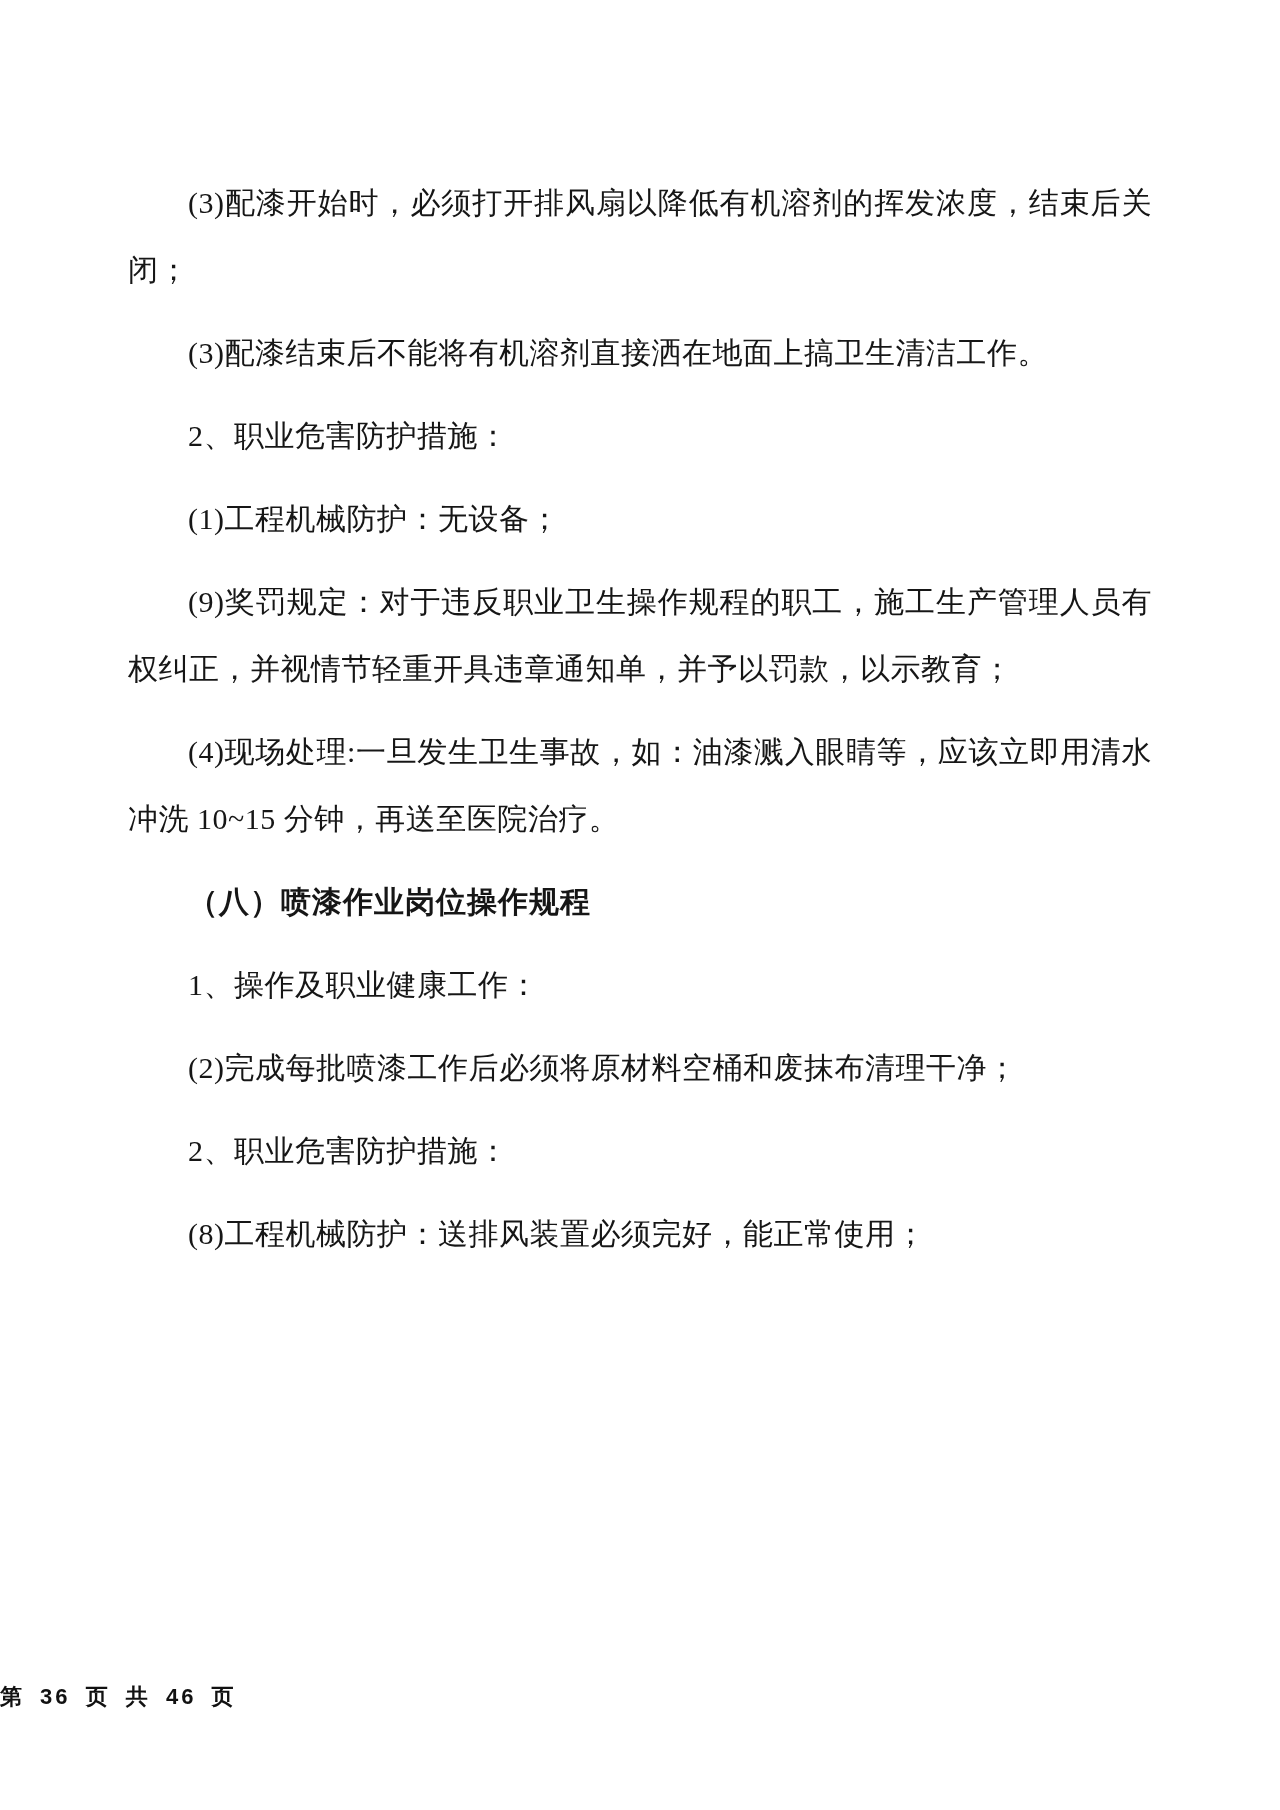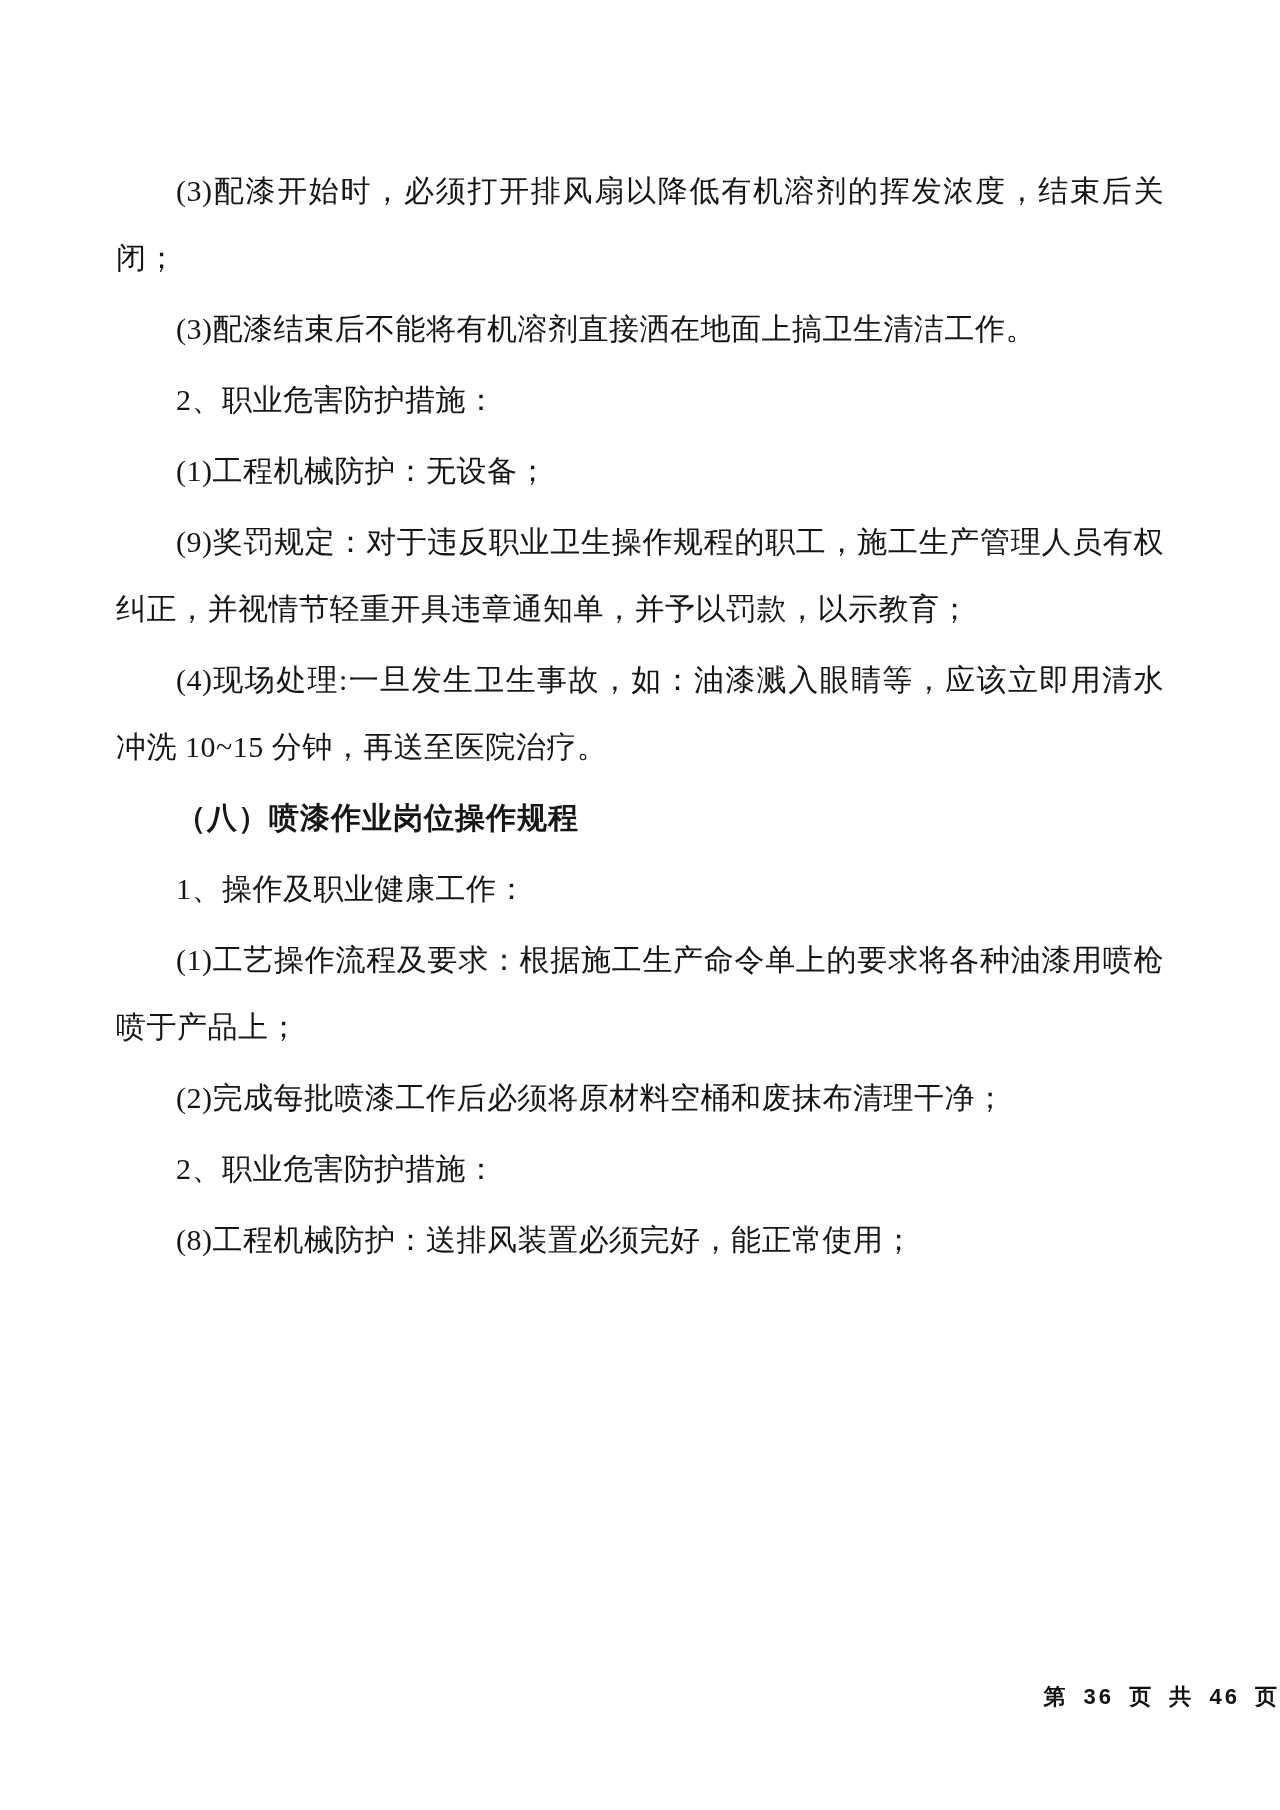--- a/index.html
+++ b/index.html
@@ -20,35 +20,35 @@
     left: 112px;
     width: 1056px;
     font-family: "Liberation Serif", "DejaVu Serif", serif;
     font-size: 30px;
     line-height: 67px;
     color: #161616;
     text-align: justify;
     letter-spacing: 0.5px;
   }
   .para {
-    margin: 4px;
+    margin: 16px;
     text-indent: 2em;
   }
   .para.heading {
     font-family: "Liberation Sans", "DejaVu Sans", sans-serif;
     font-weight: bold;
     font-size: 30px;
     letter-spacing: 1px;
   }
   .footer {
     position: absolute;
     left: 0;
     right: 0;
     bottom: 98px;
-    text-align: right;
+    text-align: left;
     font-family: "Liberation Sans", "DejaVu Sans", sans-serif;
     font-weight: bold;
     font-size: 22px;
     color: #111111;
     letter-spacing: 3px;
     word-spacing: 6px;
   }
 </style>
 </head>
 <body>
@@ -56,21 +56,20 @@
 <div class="page">
   <div class="content">
       <p class="para body">(3)配漆开始时，必须打开排风扇以降低有机溶剂的挥发浓度，结束后关闭；</p>
       <p class="para body">(3)配漆结束后不能将有机溶剂直接洒在地面上搞卫生清洁工作。</p>
       <p class="para body">2、职业危害防护措施：</p>
       <p class="para body">(1)工程机械防护：无设备；</p>
       <p class="para body">(9)奖罚规定：对于违反职业卫生操作规程的职工，施工生产管理人员有权纠正，并视情节轻重开具违章通知单，并予以罚款，以示教育；</p>
       <p class="para body">(4)现场处理:一旦发生卫生事故，如：油漆溅入眼睛等，应该立即用清水冲洗 10~15 分钟，再送至医院治疗。</p>
       <p class="para heading">（八）喷漆作业岗位操作规程</p>
       <p class="para body">1、操作及职业健康工作：</p>
-      <p class="para body">(1)工艺操作流程及要求：根据施工生产命令单上的要求将各种油漆用喷枪喷于产品上；</p>
       <p class="para body">(2)完成每批喷漆工作后必须将原材料空桶和废抹布清理干净；</p>
       <p class="para body">2、职业危害防护措施：</p>
       <p class="para body">(8)工程机械防护：送排风装置必须完好，能正常使用；</p>
     </div>
   <div class="footer">
     <span>第 36 页 共 46 页</span>
   </div>
 </div>
 
 </body></html>

